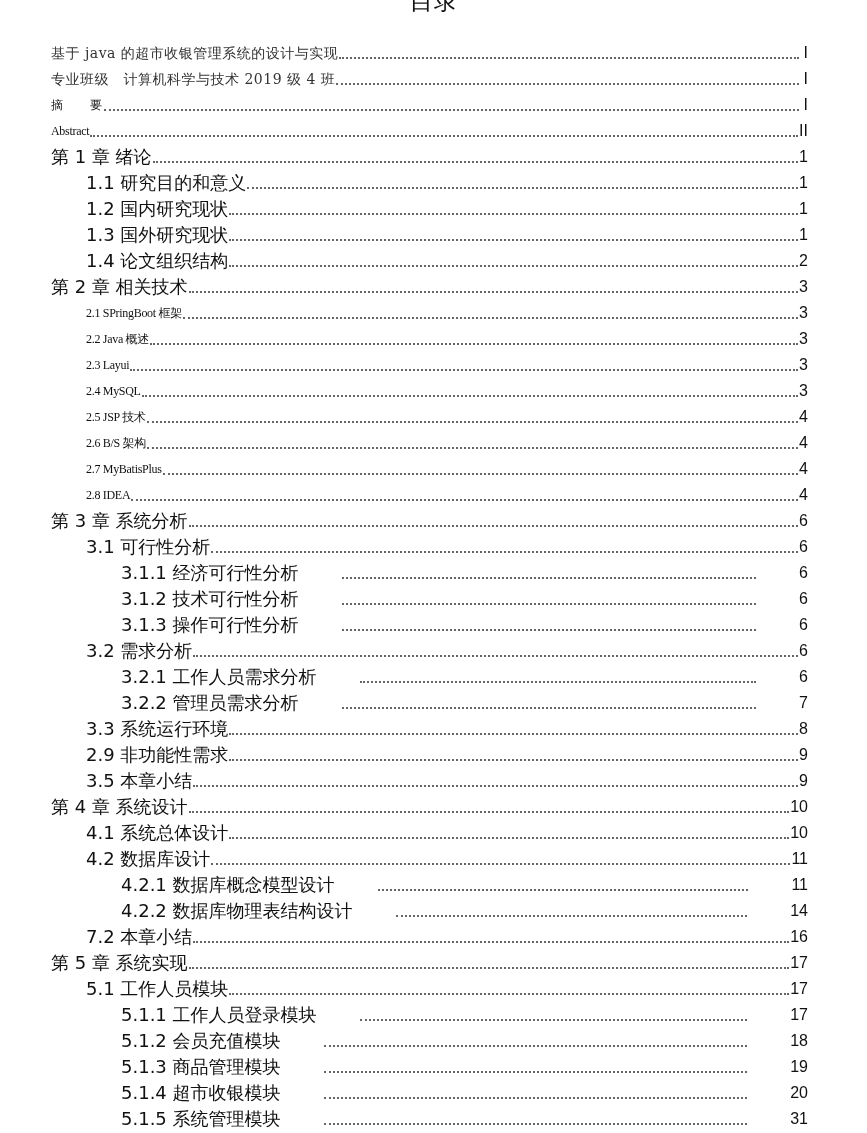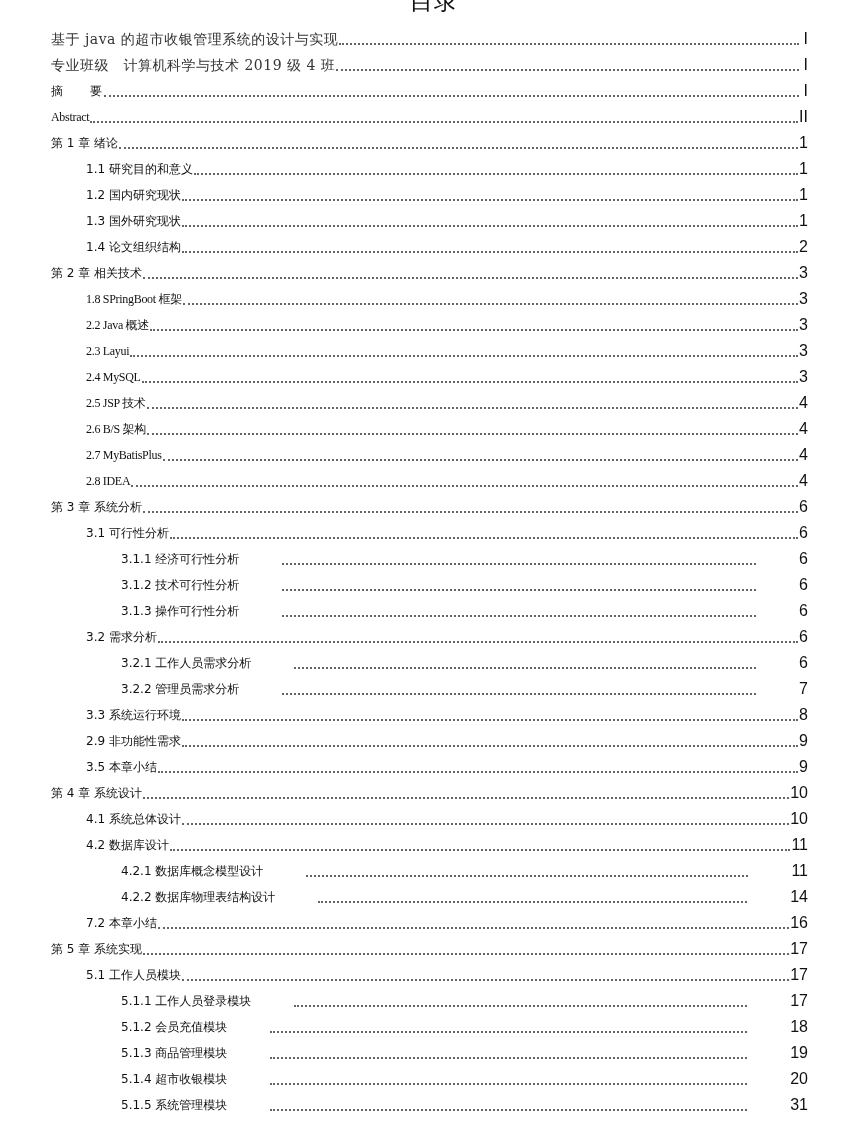--- a/index.html
+++ b/index.html
@@ -22,21 +22,21 @@
       top: -14px;
       text-align: center;
       font-family: "DejaVu Sans", "Liberation Sans", sans-serif;
       font-size: 24px;
       line-height: 30px;
       color: #111;
     }
     .toc {
       position: absolute;
       left: 51px;
-      top: 23px;
+      top: 37px;
       width: 757px;
     }
     .toc-entry {
       position: relative;
       height: 26px;
       display: flex;
       align-items: flex-end;
       font-size: 16px;
       line-height: 20px;
       white-space: nowrap;
@@ -45,21 +45,21 @@
     .toc-entry.level-2 { padding-left: 35px; }
     .toc-entry.level-3 { padding-left: 70px; gap: 42px; }
     .toc-entry.meta .toc-label {
       font-family: "DejaVu Serif", "Liberation Serif", serif;
       font-size: 14px;
       color: #333;
       letter-spacing: 0.5px;
     }
     .toc-entry .toc-label {
       font-family: "DejaVu Sans", "Liberation Sans", sans-serif;
-      font-size: 12px;
+      font-size: 18px;
       letter-spacing: 0px;
       flex: 0 0 auto;
     }
     .toc-entry.latin .toc-label {
       font-family: "Liberation Serif", "DejaVu Serif", serif;
       font-size: 12px;
       letter-spacing: -0.3px;
     }
     .toc-entry.abstract-head .toc-label {
       font-family: "DejaVu Sans", "Liberation Sans", sans-serif;
@@ -143,21 +143,21 @@
     <span class="toc-page">2</span>
   </div>
 
   <div class="toc-entry level-1">
     <span class="toc-label">第 2 章  相关技术</span>
     <span class="leader"></span>
     <span class="toc-page">3</span>
   </div>
 
   <div class="toc-entry level-2 latin">
-    <span class="toc-label">1.8 SPringBoot 框架</span>
+    <span class="toc-label">2.1 SPringBoot 框架</span>
     <span class="leader"></span>
     <span class="toc-page">3</span>
   </div>
 
   <div class="toc-entry level-2 latin">
     <span class="toc-label">2.2 Java 概述</span>
     <span class="leader"></span>
     <span class="toc-page">3</span>
   </div>
 

